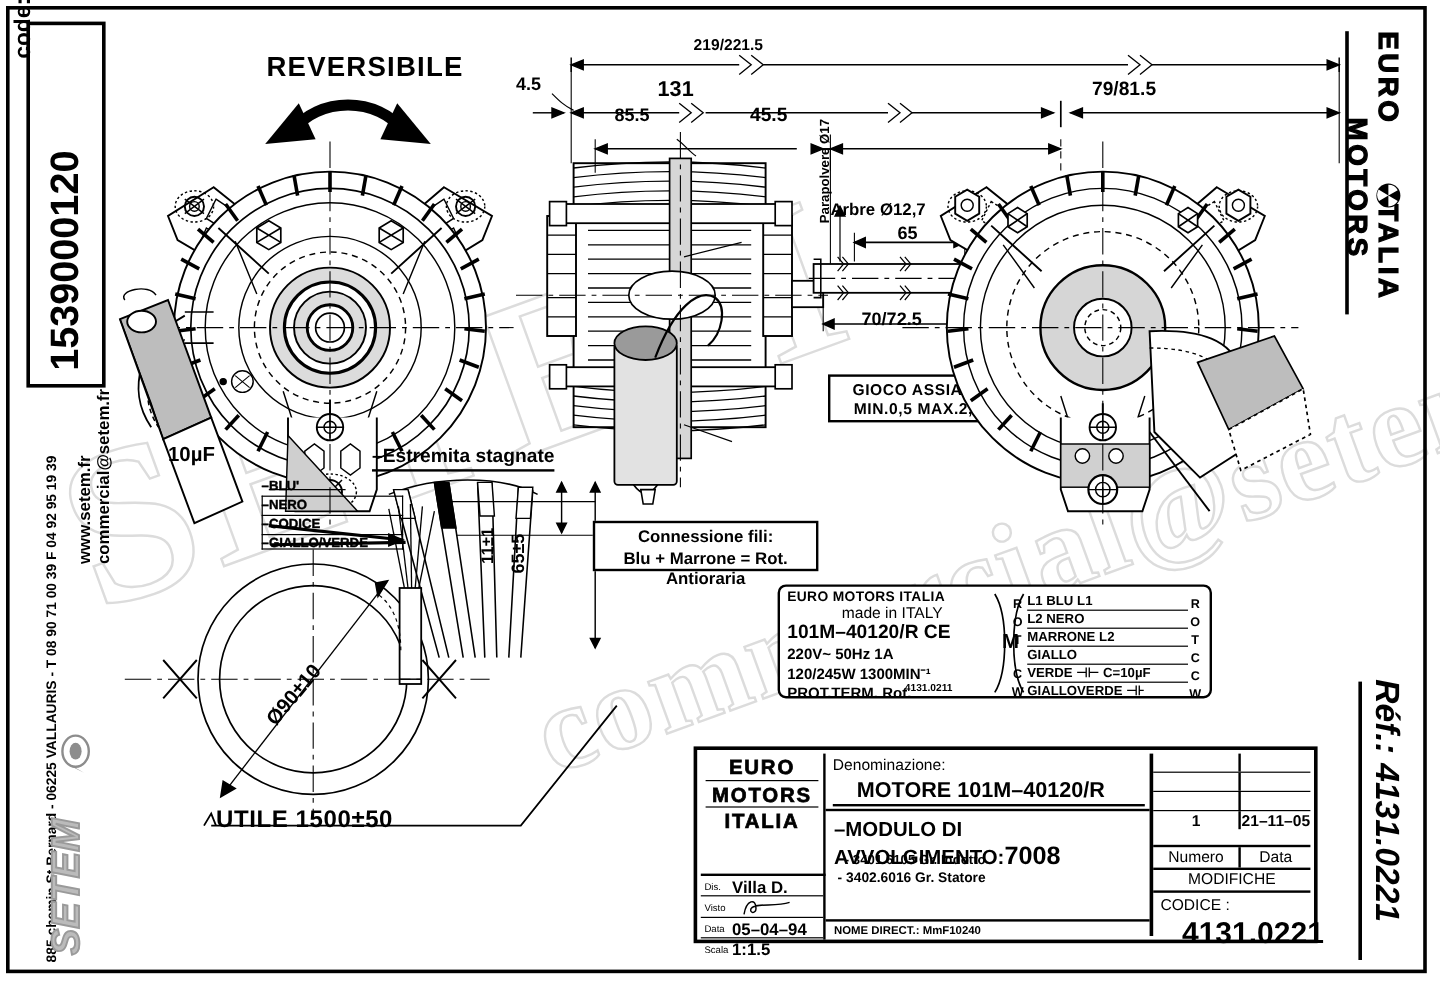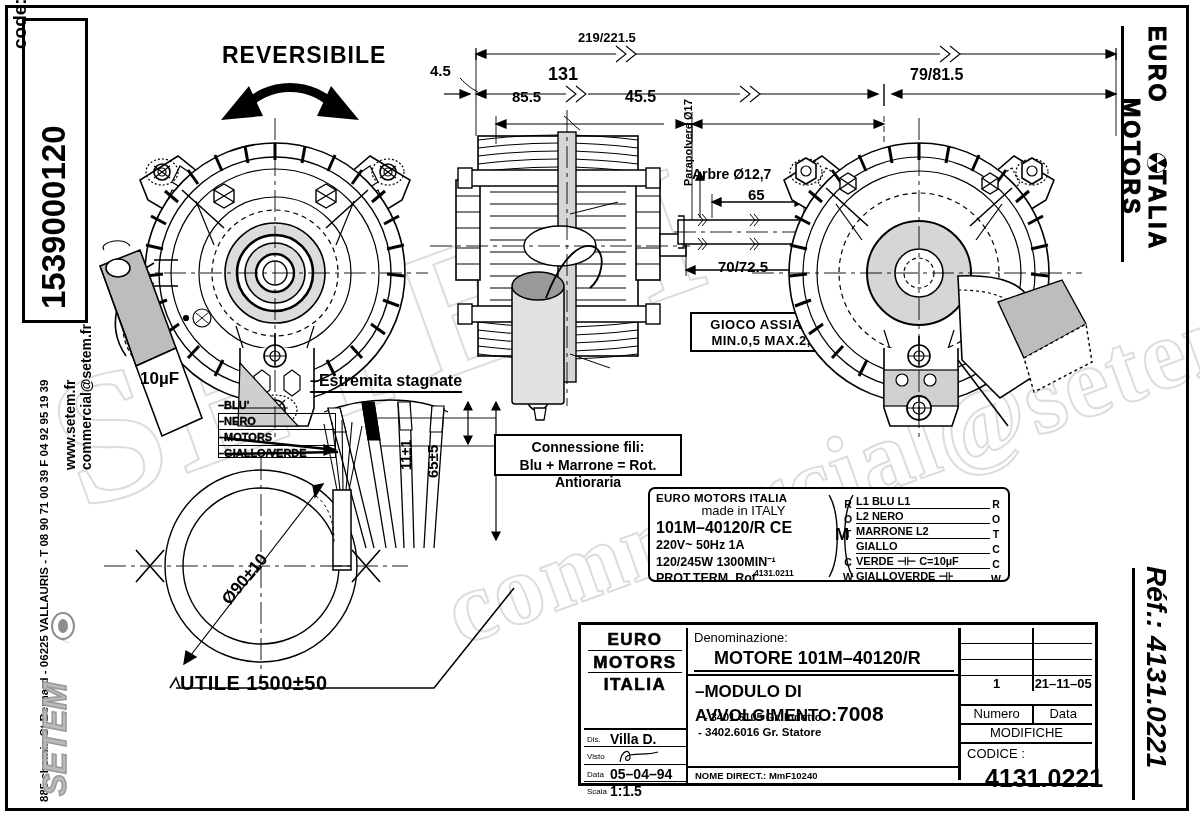--- a/index.html
+++ b/index.html
@@ -524,21 +524,21 @@
   </svg>
 
   <div class="lab" style="left:310px;top:372px;font-size:16px;border-bottom:2px solid #000;padding-bottom:1px;">–Estremita  stagnate</div>
   <div class="vdim" style="left:398px;top:470px;font-size:14px;">11±1</div>
   <div class="vdim" style="left:424px;top:478px;font-size:15px;">65±5</div>
 
   <div class="wlg">
     <div class="bx"></div>
     <div class="r">–BLU'</div>
     <div class="r">–NERO</div>
-    <div class="r">–MOTORS</div>
+    <div class="r">–CODICE</div>
     <div class="r" style="border-bottom:none">–GIALLO/VERDE</div>
   </div>
 
   <svg width="330" height="250" style="left:118px;top:462px;">
     <g stroke="#000" fill="none" stroke-width="1.3">
       <circle cx="143" cy="104" r="96" stroke-width="1.4"></circle>
       <circle cx="143" cy="104" r="78" stroke-width="1.4"></circle>
 
       <rect x="215" y="28" width="18" height="80" fill="#fff" stroke-width="1.5"></rect>
       <path d="M215 104 L233 104" stroke-width="1.2"></path>

